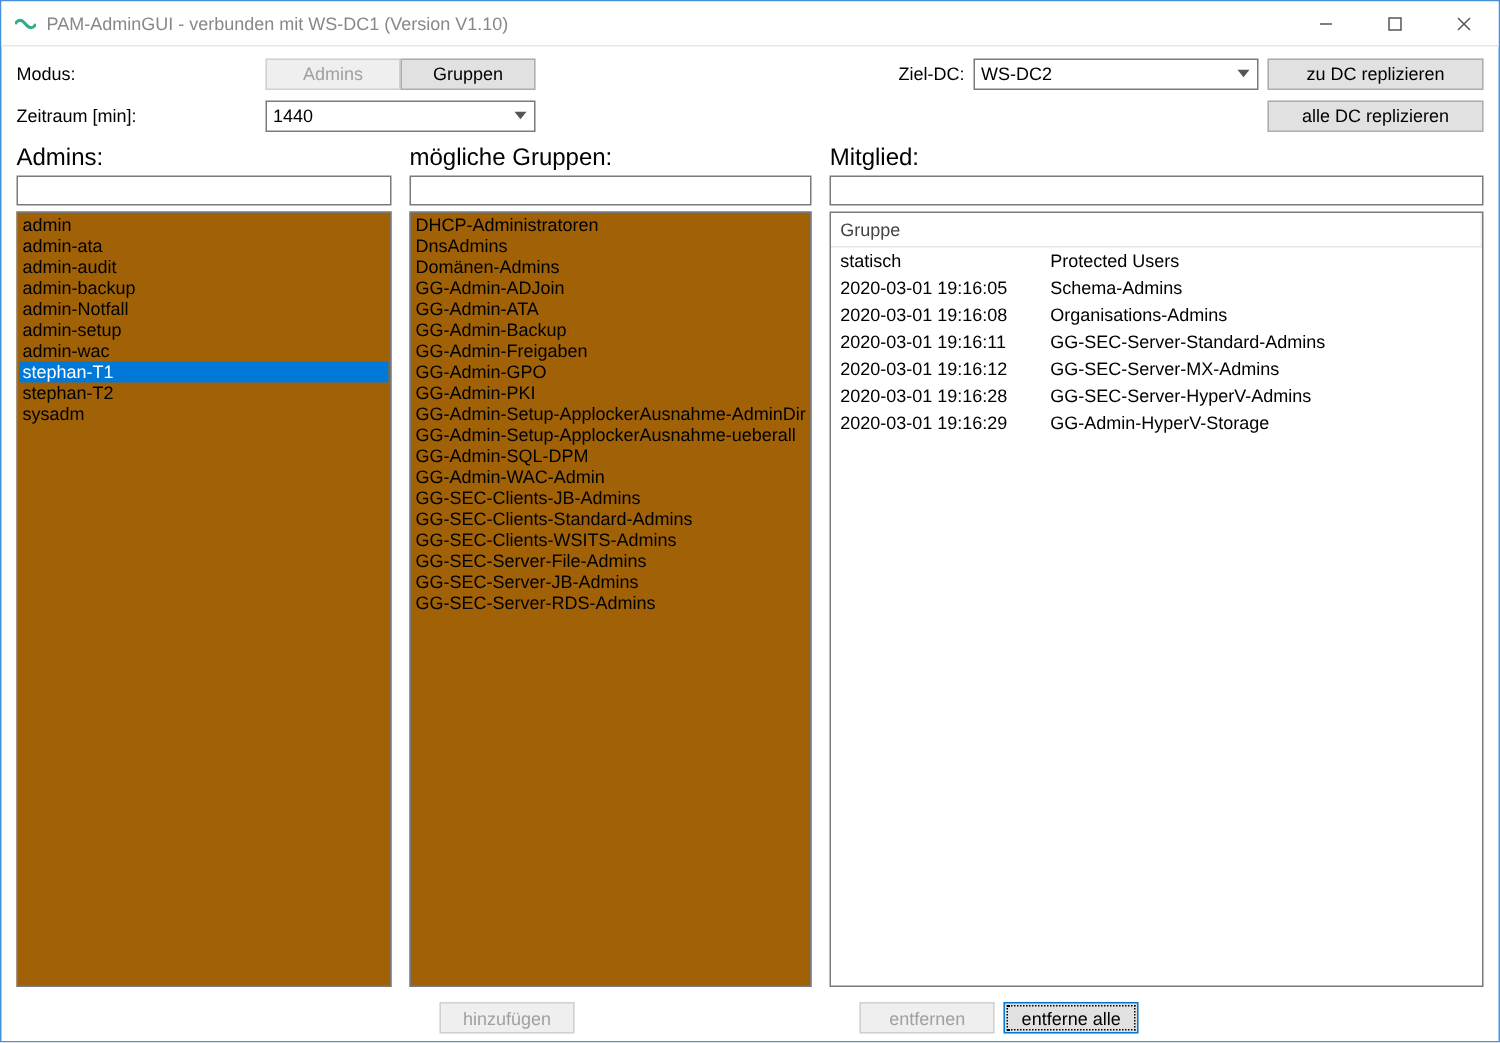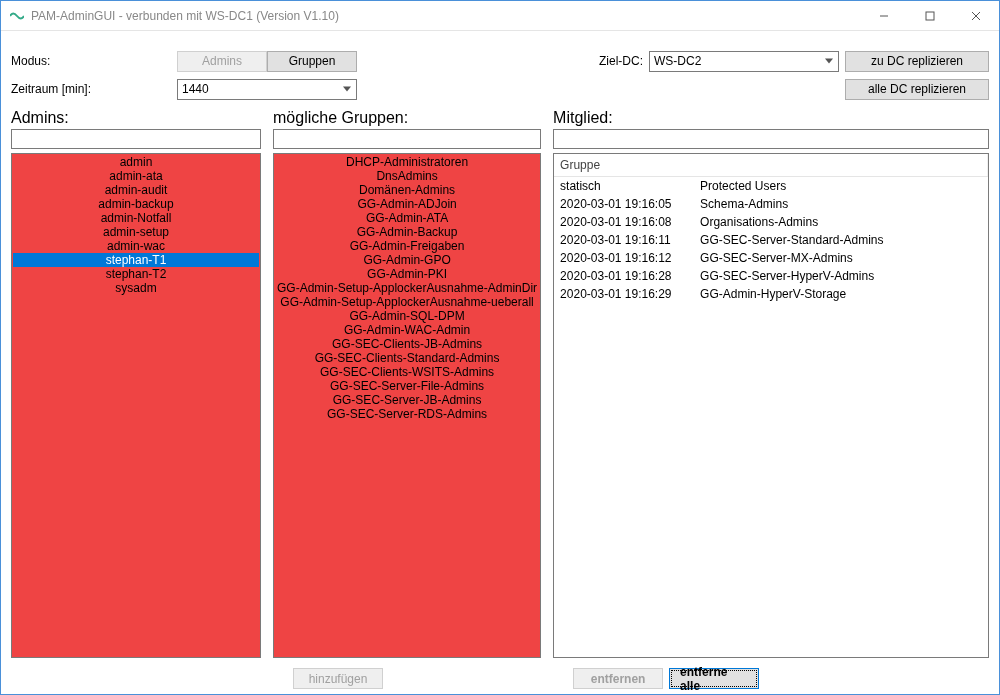--- a/index.html
+++ b/index.html
@@ -10,21 +10,20 @@
     color: #000;
     background: #fff;
     height: 100%;
     overflow: hidden;
   }
   .window {
     width: 1000px; height: 695px;
     border: 1px solid #4a90d9;
     display: flex; flex-direction: column;
     background: #fff;
-    gap: 12px;
   }
   .titlebar {
     height: 30px;
     background: #fff;
     border-bottom: 1px solid #e5e5e5;
     display: flex; align-items: center;
     padding-left: 8px;
     color: #888;
   }
   .titlebar .icon { width: 16px; height: 16px; margin-right: 6px; display:flex; align-items:center; justify-content:center;}
@@ -104,27 +103,26 @@
   .filter-input {
     height: 20px;
     border: 1px solid #7a7a7a;
     background:#fff;
     padding: 0 3px;
     font-size:12px;
   }
   .listbox {
     flex:1;
     border: 1px solid #7a7a7a;
-    background:#ef4444;
+    background:#a16207;
     overflow-y:auto;
     font-size:12px;
     line-height:14px;
     padding: 1px;
     min-height:0;
-    text-align:center;
   }
   .listbox .item { padding: 0 2px; white-space:nowrap; }
   .listbox .item.selected { background:#0078d7; color:#fff; }
 
   .listview {
     flex:1;
     border: 1px solid #7a7a7a;
     background:#fff;
     overflow:auto;
     font-size:12px;
@@ -142,21 +140,21 @@
     font-weight:normal;
     border-right: 1px solid #f0f0f0;
   }
   .lv-row { display:flex; padding: 1px 0; }
   .lv-row .c { padding: 1px 6px; white-space:nowrap; }
   .c1 { width: 140px; }
   .c2 { flex:1; }
 
   .bottom-btns { display:flex; gap:6px; justify-content:flex-start; margin-top:6px; height:24px;}
   .col.groups .bottom-btns { justify-content:flex-start; padding-left: 20px;}
-  .col.member .bottom-btns { justify-content:flex-start; padding-left: 20px; font-weight: bold;}
+  .col.member .bottom-btns { justify-content:flex-start; padding-left: 20px;}
 
   .statusbar {
     height: 20px;
     border-top: 1px solid #e5e5e5;
     padding: 2px 8px;
     font-size:12px;
     color:#444;
     background:#f9f9f9;
   }
 </style>

